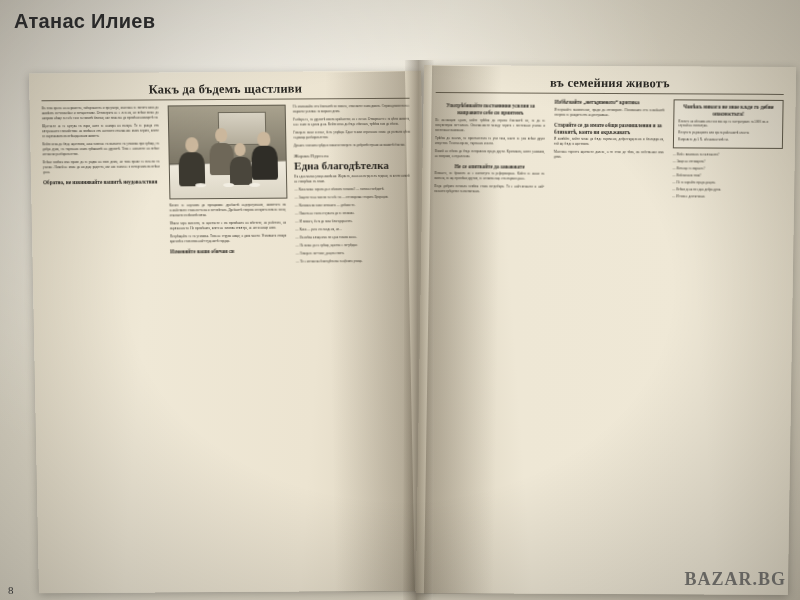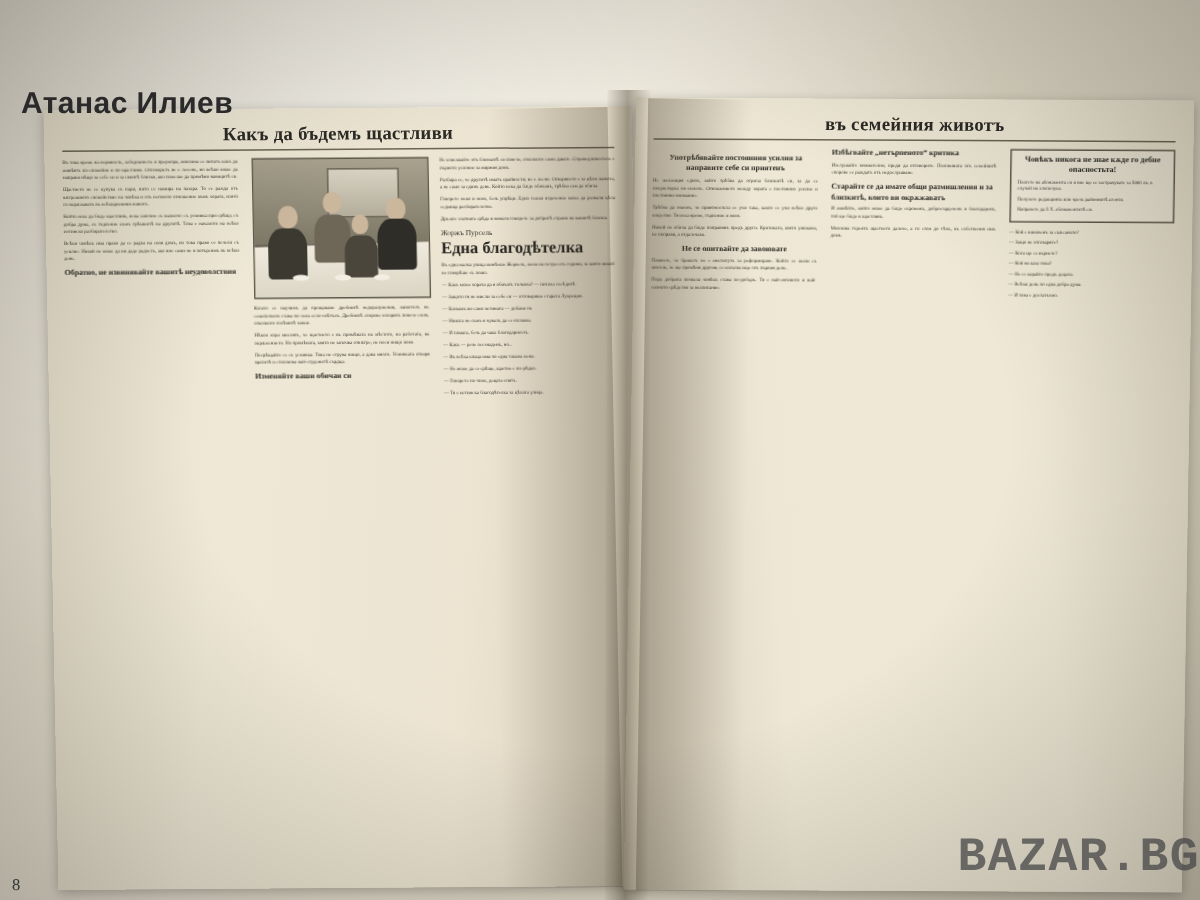--- a/index.html
+++ b/index.html
@@ -34,29 +34,28 @@
   .watermark-top {
     position: absolute;
     left: 14px;
     top: 10px;
     color: #2a2a2a;
     font-family: "Liberation Sans", sans-serif;
     font-size: 20px;
     font-weight: 700;
     letter-spacing: 0.3px;
     z-index: 40;
-    margin-top: 48px;
   }
   .watermark-bottom {
     position: absolute;
-    right: 0;
+    right: 14px;
     bottom: 10px;
     color: rgba(70,70,70,0.75);
-    font-family: Liberation Mono, monospace;
-    font-size: 32px;
+    font-family: Liberation Serif, serif;
+    font-size: 18px;
     font-weight: 700;
     letter-spacing: 1px;
     z-index: 40;
   }
   .page-number {
     position: absolute;
     left: 8px;
     bottom: 4px;
     font-family: "Liberation Serif", serif;
     font-size: 11px;

